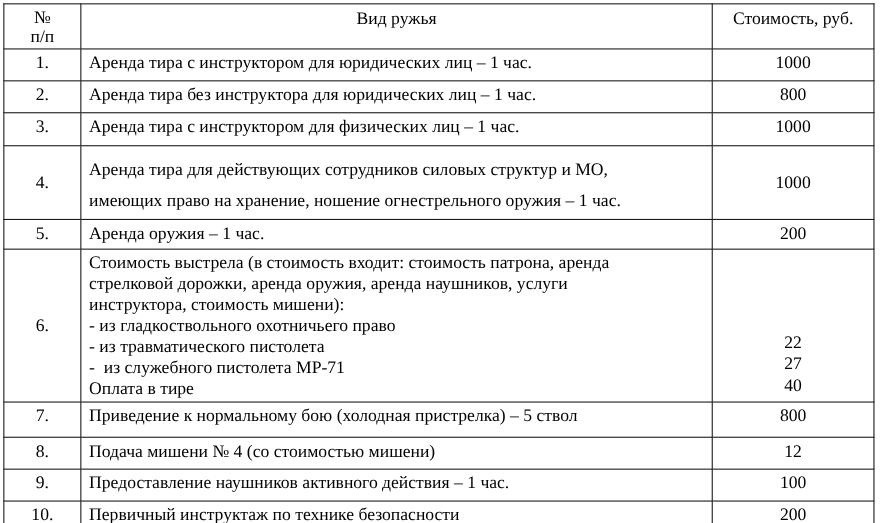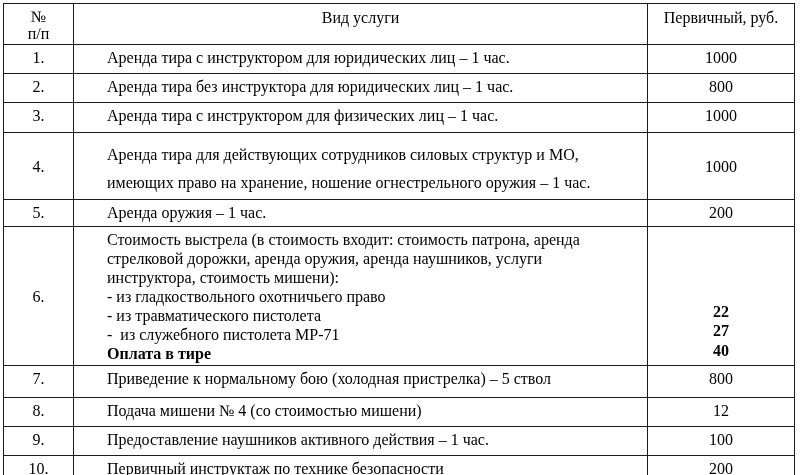--- a/index.html
+++ b/index.html
@@ -30,63 +30,63 @@
     line-height: 19px;
     font-weight: normal;
     padding: 3px 4px 2px 4px;
     overflow: hidden;
   }
   thead tr { height: 36px; }
   th { text-align: center; padding-top: 4px; }
   .hdr-line { line-height: 17px; }
   .num-cell, .price-cell { text-align: center; }
   .service-cell { text-align: left; padding-left: 7px; padding-right: 6px; }
-  .service-line { line-height: 19px; margin-left: 26px; }
+  .service-line { line-height: 19px; }
   .price-line { line-height: 19px; text-align: center; }
-  .bold { font-weight: bold; }
+  .bold { font-weight: normal; }
 
   
   .row-1  { height: 29px; }
   .row-2  { height: 29px; }
   .row-3  { height: 30px; }
   .row-4  { height: 59px; }
   .row-5  { height: 27px; }
   .row-6  { height: 135px; }
   .row-7  { height: 32px; }
   .row-8  { height: 29px; }
   .row-9  { height: 29px; }
   .row-10 { height: 32px; }
 
   
   .row-4 .service-line { line-height: 28px; }
   .row-4 .service-cell { padding-top: 8px; }
   .row-4 .num-cell, .row-4 .price-cell { vertical-align: middle; }
 
   
   .row-6 .num-cell { vertical-align: middle; }
-  .row-6 .price-cell { vertical-align: bottom; padding-bottom: 5px; font-weight: bold; }
+  .row-6 .price-cell { vertical-align: bottom; padding-bottom: 5px; }
   .row-6 .price-line { line-height: 19.5px; }
 </style>
 </head>
 <body>
 
 <table class="price-table">
   <colgroup>
     <col class="c-num">
     <col class="c-serv">
     <col class="c-price">
   </colgroup>
   <thead>
     <tr>
       <th>
         <div class="hdr-line">№</div>
         <div class="hdr-line">п/п</div>
       </th>
-      <th>Вид услуги</th>
-      <th>Первичный, руб.</th>
+      <th>Вид ружья</th>
+      <th>Стоимость, руб.</th>
     </tr>
   </thead>
   <tbody>
       <tr class="row-1">
         <td class="num-cell">1.</td>
         <td class="service-cell">
           <div class="service-line">Аренда тира с инструктором для юридических лиц – 1 час.</div>
         </td>
         <td class="price-cell">
           <div class="price-line">1000</div>

